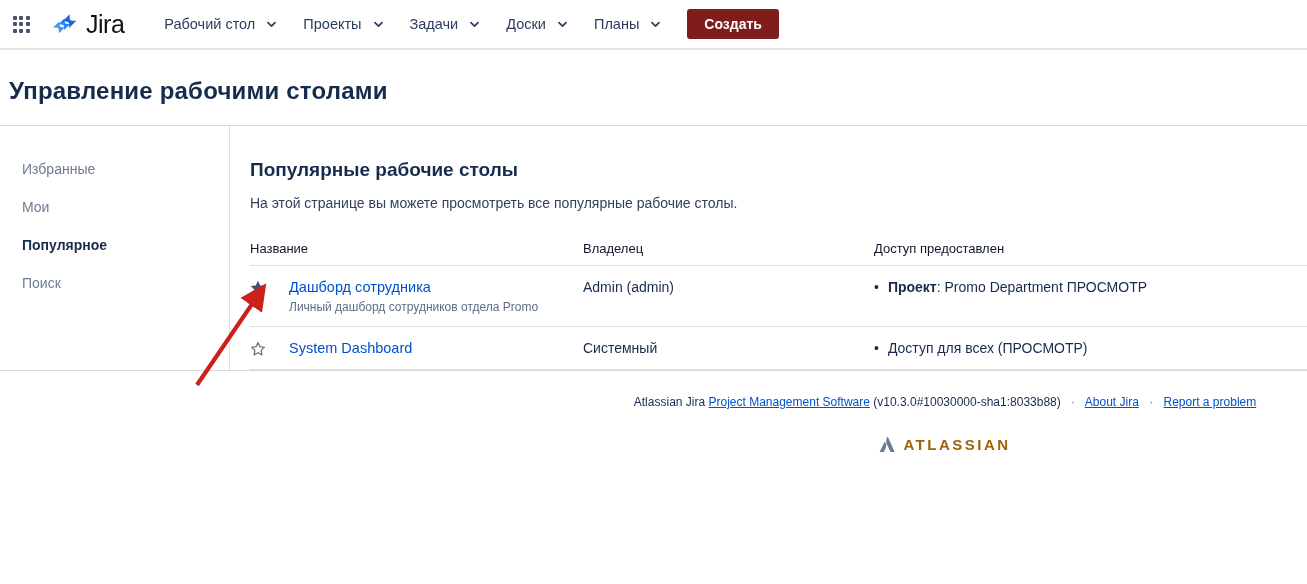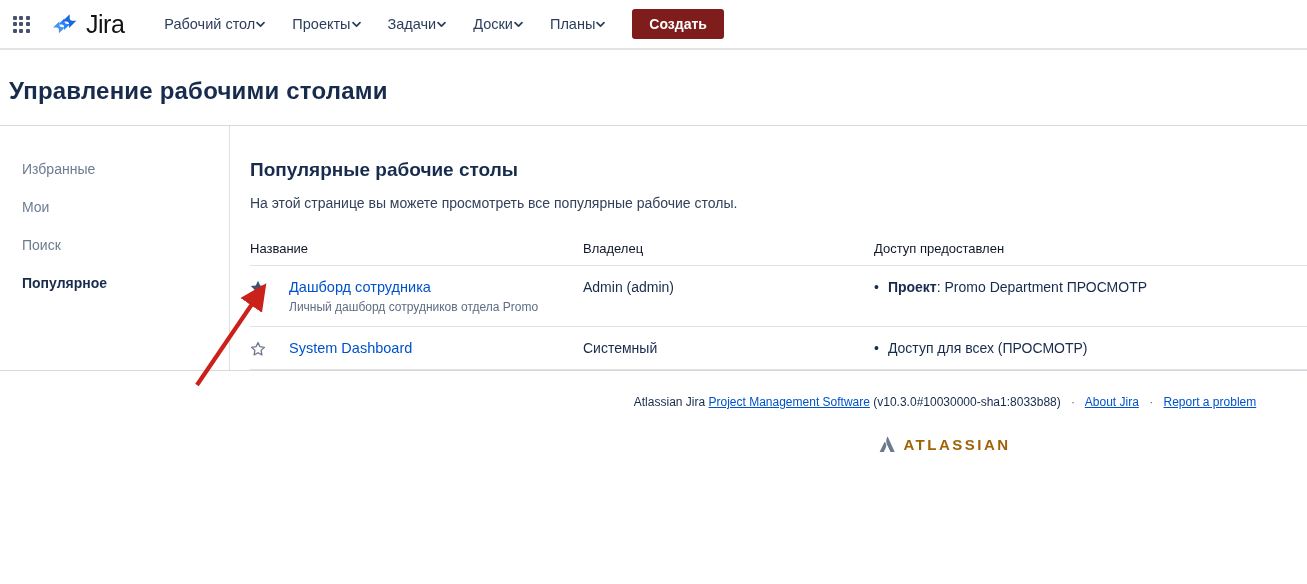--- a/index.html
+++ b/index.html
@@ -32,21 +32,21 @@
     cursor: pointer;
     margin-right: 14px;
   }
   .grid-icon span { width: 4px; height: 4px; background: #44546F; border-radius: 1px; }
 
   .jira-logo { display: flex; align-items: center; gap: 7px; cursor: pointer; margin-right: 40px; }
   .jira-logo .logo-text { font-size: 25px; font-weight: 500; color: #101214; letter-spacing: -0.5px; }
 
   .nav-items { display: flex; align-items: center; gap: 26px; }
   .nav-item {
-    display: flex; align-items: center; gap: 0;
+    display: flex; align-items: center; gap: 11px;
     font-size: 14.5px; color: #2C3E5D;
     cursor: pointer; white-space: nowrap;
   }
 
   .create-btn {
     margin-left: 26px;
     background: #7f1d1d;
     color: #fff;
     border: none;
     border-radius: 3px;
@@ -220,22 +220,22 @@
 
 <div class="page-header">
   <h1>Управление рабочими столами</h1>
 </div>
 
 <div class="content-row">
 
   <aside class="sidebar">
     <div class="side-item">Избранные</div>
     <div class="side-item">Мои</div>
+    <div class="side-item active">Популярное</div>
     <div class="side-item">Поиск</div>
-    <div class="side-item active">Популярное</div>
   </aside>
 
   <section class="main">
     <h2>Популярные рабочие столы</h2>
     <div class="description">На этой странице вы можете просмотреть все популярные рабочие столы.</div>
 
     <table class="dash-table">
       <thead>
         <tr>
           <th class="col-name">Название</th>

